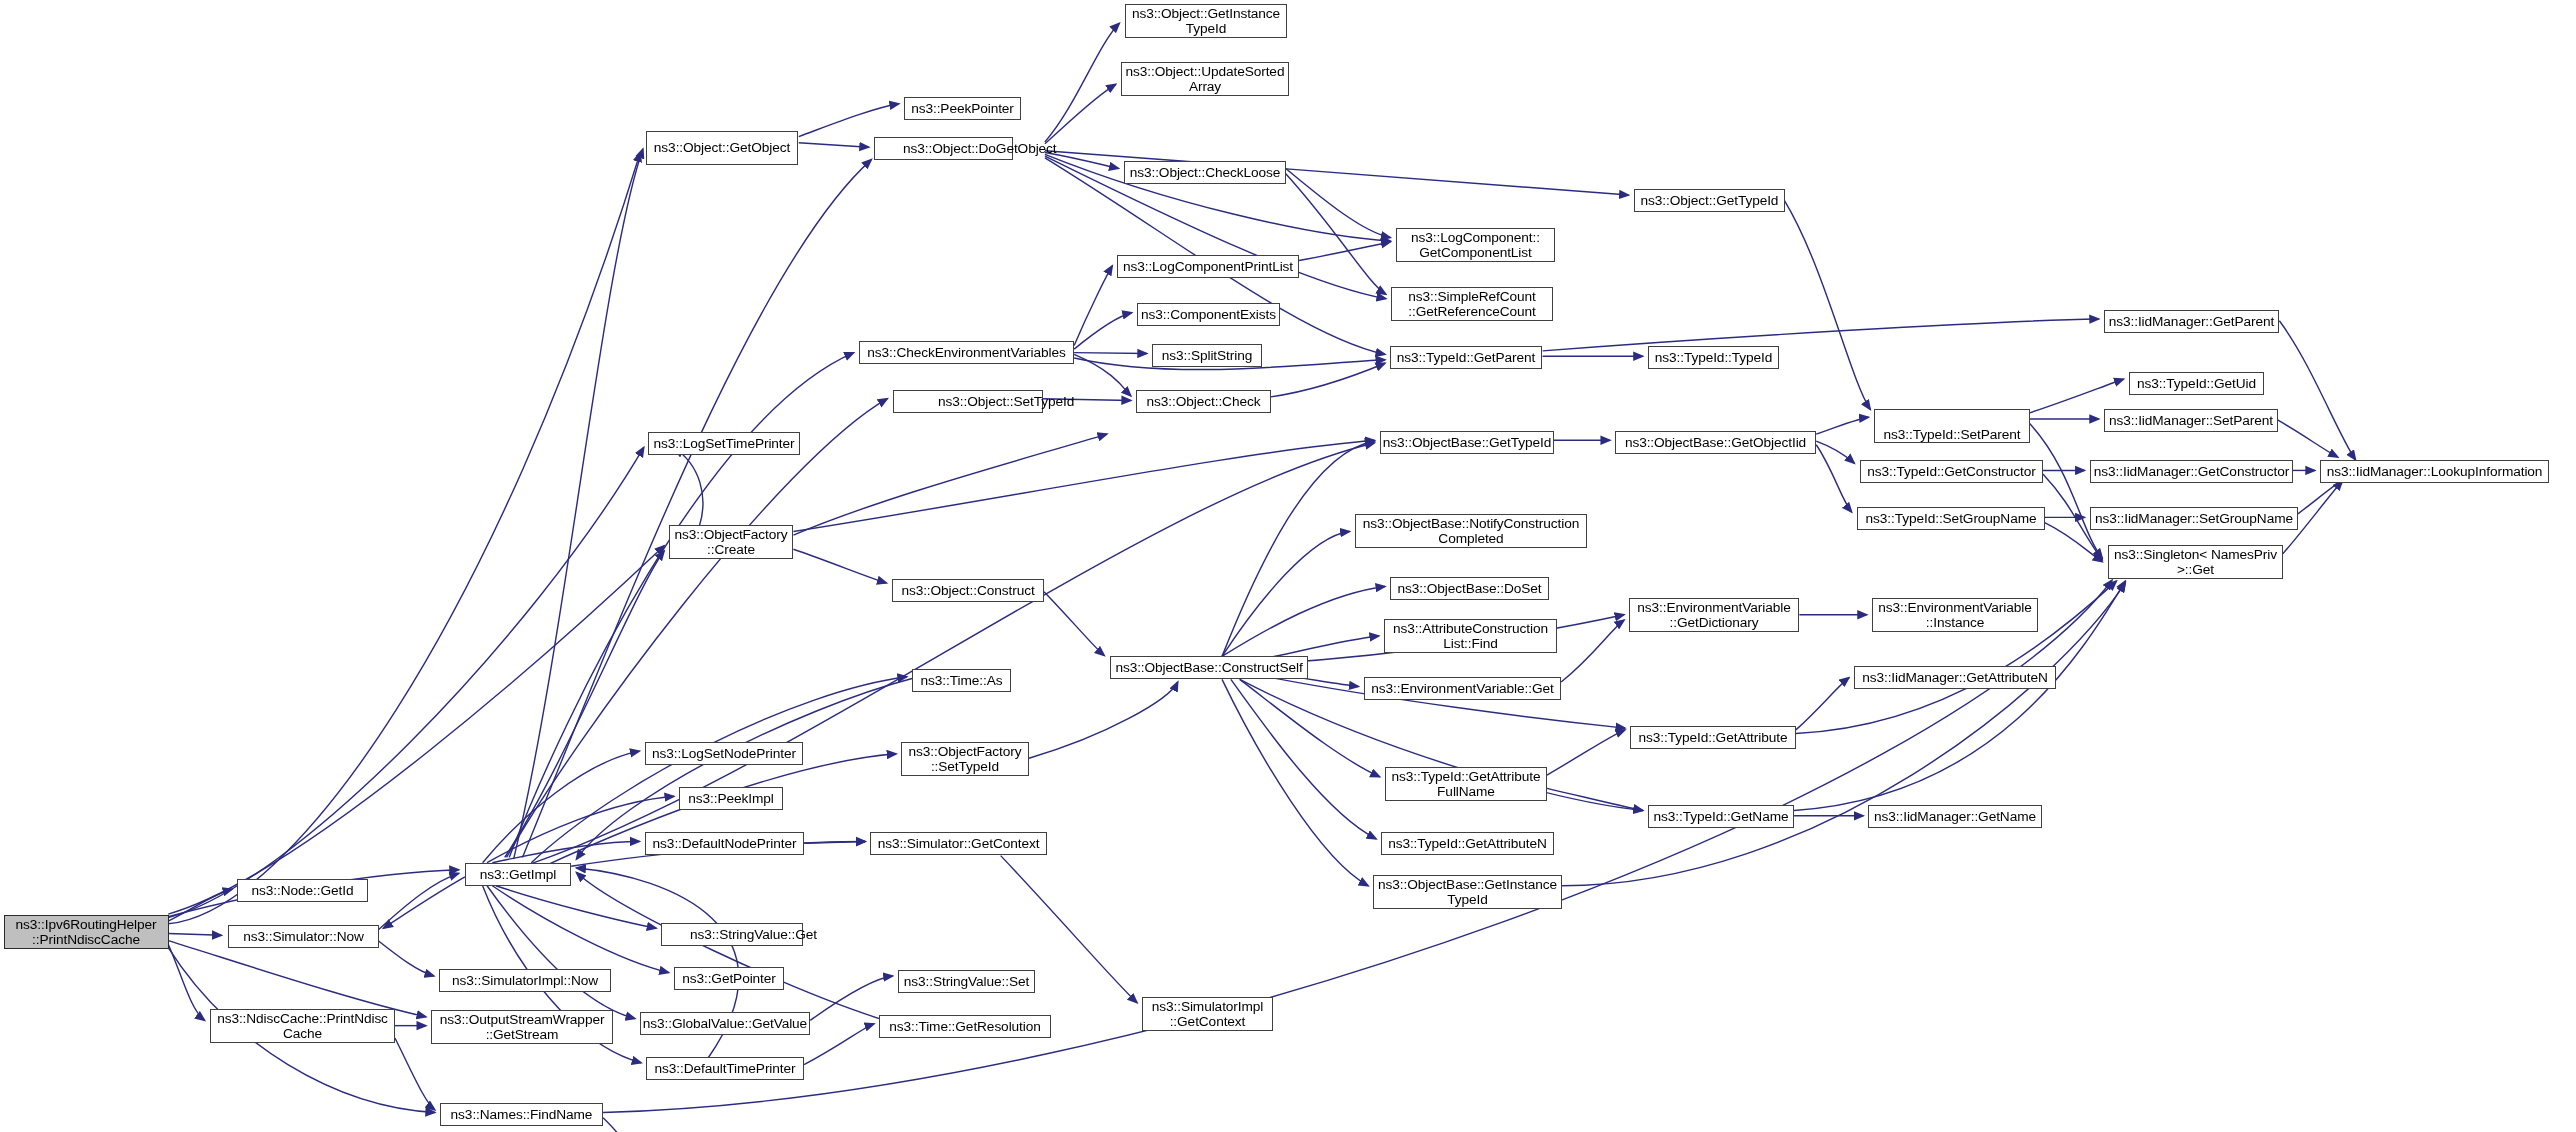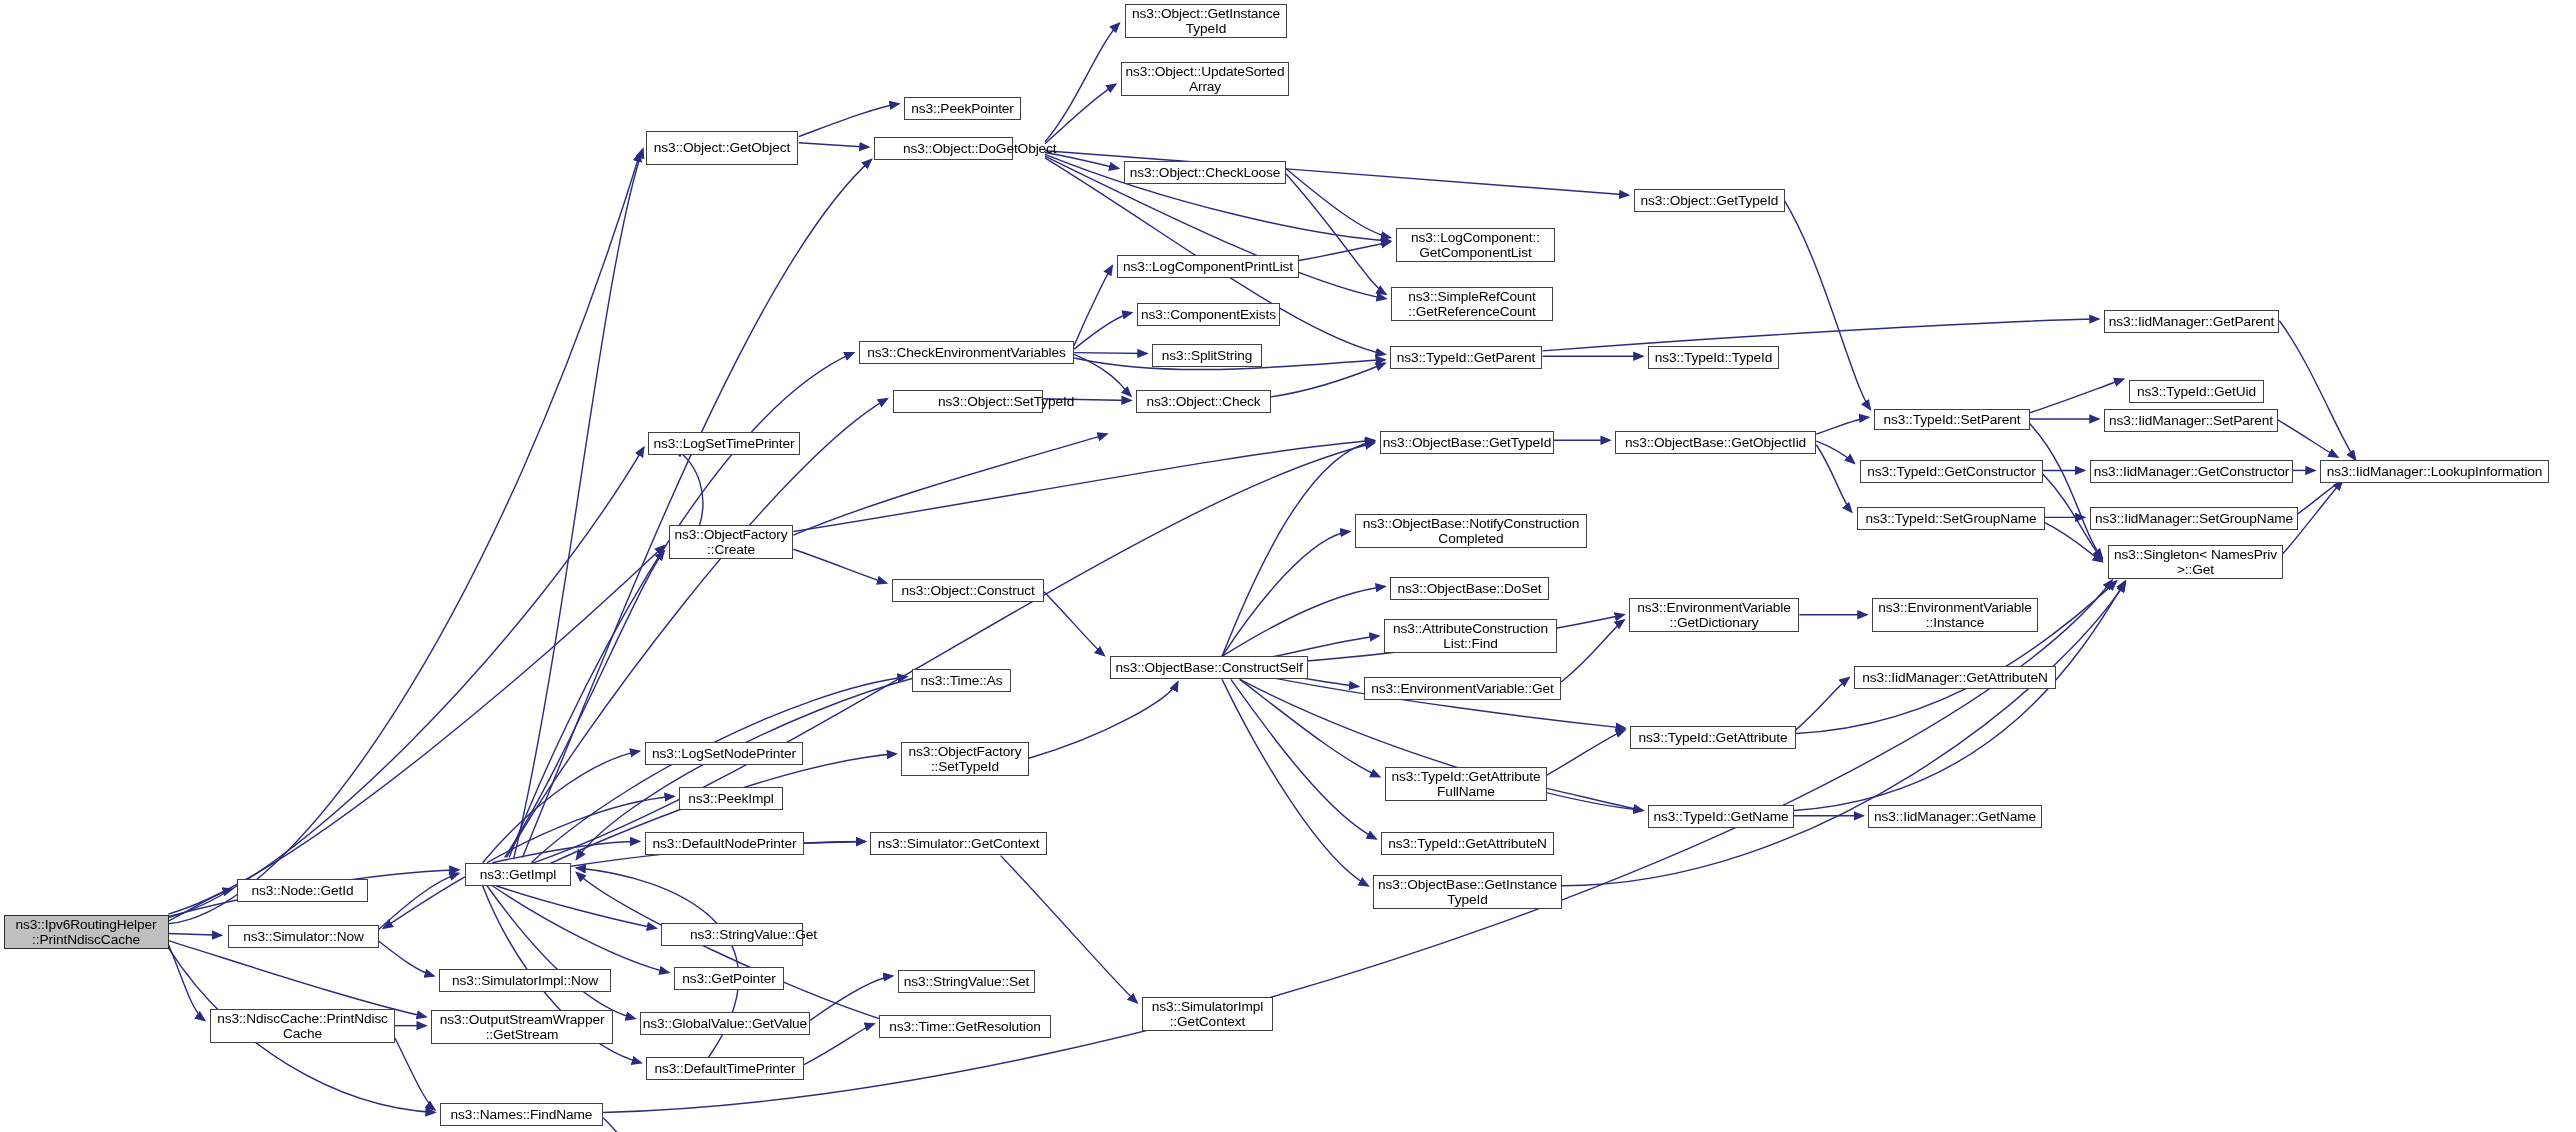--- a/index.html
+++ b/index.html
@@ -214,25 +214,25 @@
 ::GetReferenceCount</span></div>
       <div class="node" style="left: 1390px; top: 346px; width: 152px; height: 23px;"><span>ns3::TypeId::GetParent</span></div>
       <div class="node" style="left: 1380px; top: 431px; width: 174px; height: 23px;"><span>ns3::ObjectBase::GetTypeId</span></div>
       <div class="node" style="left: 1634px; top: 189px; width: 151px; height: 23px;"><span>ns3::Object::GetTypeId</span></div>
       <div class="node" style="left: 1648px; top: 346px; width: 131px; height: 23px;"><span>ns3::TypeId::TypeId</span></div>
       <div class="node" style="left: 1615px; top: 431px; width: 201px; height: 23px;"><span>ns3::ObjectBase::GetObjectIid</span></div>
       <div class="node" style="left: 1629px; top: 598px; width: 170px; height: 34px;"><span>ns3::EnvironmentVariable
 ::GetDictionary</span></div>
       <div class="node" style="left: 1630px; top: 726px; width: 166px; height: 23px;"><span>ns3::TypeId::GetAttribute</span></div>
       <div class="node" style="left: 1648px; top: 805px; width: 146px; height: 23px;"><span>ns3::TypeId::GetName</span></div>
-      <div class="node" style="left: 1874px; top: 409px; width: 156px; height: 21px;"><span>ns3::TypeId::SetParent</span></div>
+      <div class="node" style="left: 1874px; top: 409px; width: 156px; height: 34px; align-items: flex-end;"><span>ns3::TypeId::SetParent</span></div>
       <div class="node" style="left: 1860px; top: 460px; width: 183px; height: 23px;"><span>ns3::TypeId::GetConstructor</span></div>
       <div class="node" style="left: 1857px; top: 507px; width: 188px; height: 23px;"><span>ns3::TypeId::SetGroupName</span></div>
       <div class="node" style="left: 2104px; top: 310px; width: 175px; height: 23px;"><span>ns3::IidManager::GetParent</span></div>
-      <div class="node" style="left: 2129px; top: 372px; width: 135px; height: 23px; margin-top: 8px;"><span>ns3::TypeId::GetUid</span></div>
+      <div class="node" style="left: 2129px; top: 372px; width: 135px; height: 23px;"><span>ns3::TypeId::GetUid</span></div>
       <div class="node" style="left: 2104px; top: 409px; width: 174px; height: 23px;"><span>ns3::IidManager::SetParent</span></div>
       <div class="node" style="left: 2090px; top: 460px; width: 203px; height: 23px;"><span>ns3::IidManager::GetConstructor</span></div>
       <div class="node" style="left: 2090px; top: 507px; width: 208px; height: 23px;"><span>ns3::IidManager::SetGroupName</span></div>
       <div class="node" style="left: 2108px; top: 545px; width: 175px; height: 34px;"><span>ns3::Singleton&lt; NamesPriv
 &gt;::Get</span></div>
       <div class="node" style="left: 2320px; top: 460px; width: 229px; height: 23px;"><span>ns3::IidManager::LookupInformation</span></div>
       <div class="node" style="left: 1872px; top: 598px; width: 166px; height: 34px;"><span>ns3::EnvironmentVariable
 ::Instance</span></div>
       <div class="node" style="left: 1854px; top: 666px; width: 202px; height: 23px;"><span>ns3::IidManager::GetAttributeN</span></div>
       <div class="node" style="left: 1868px; top: 805px; width: 174px; height: 23px;"><span>ns3::IidManager::GetName</span></div>

